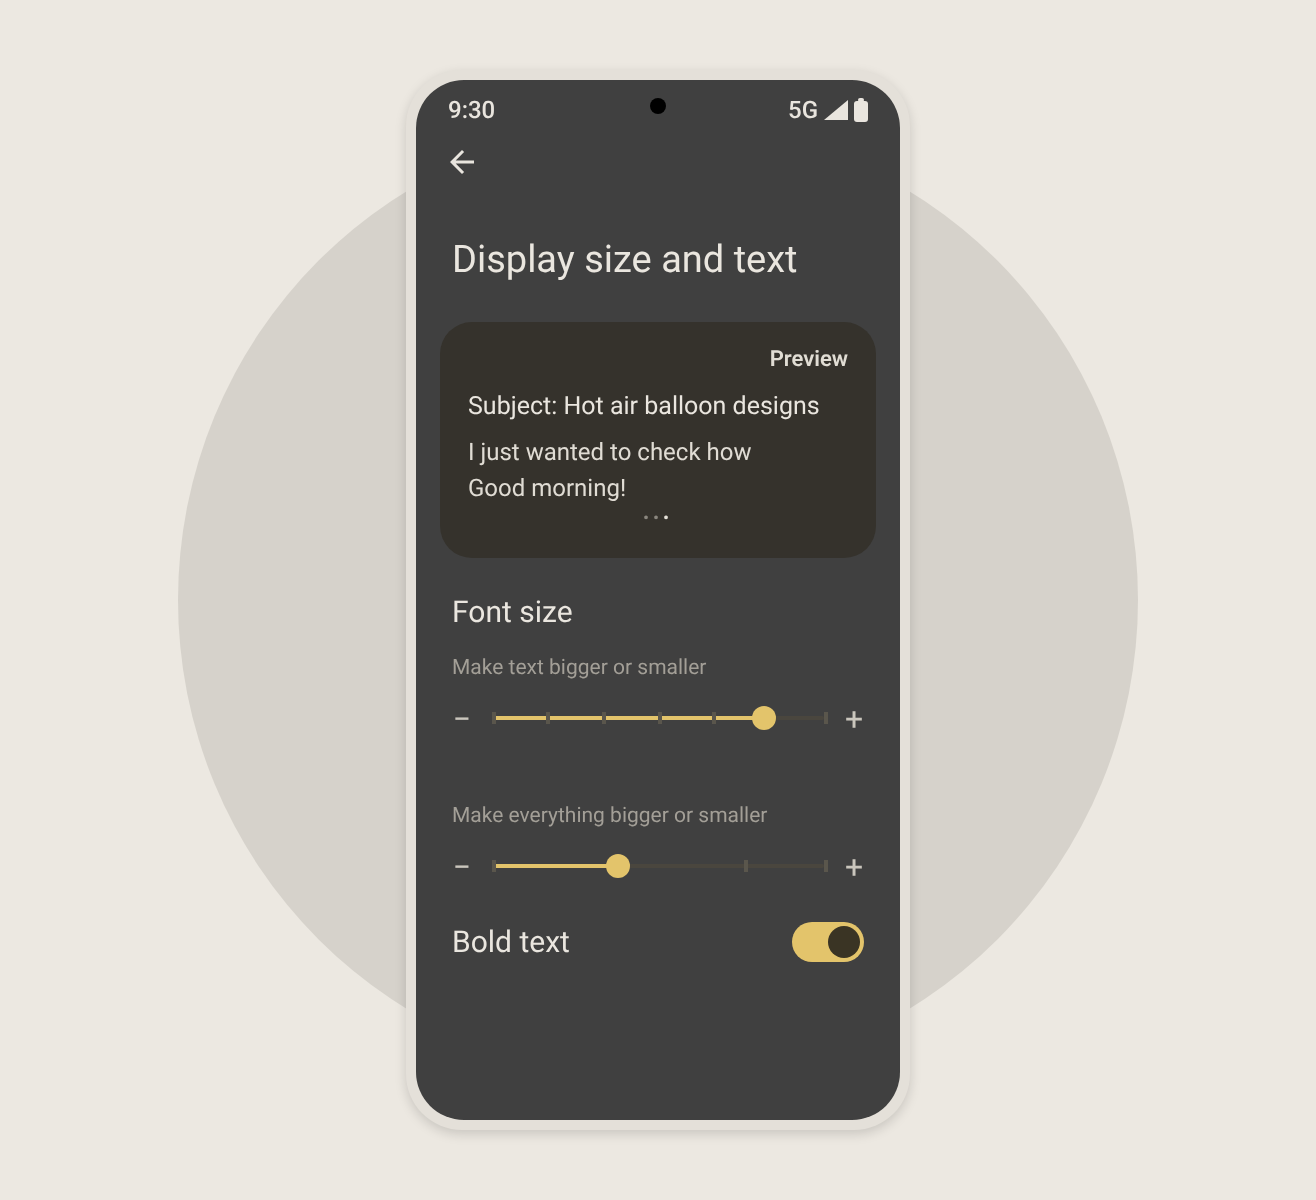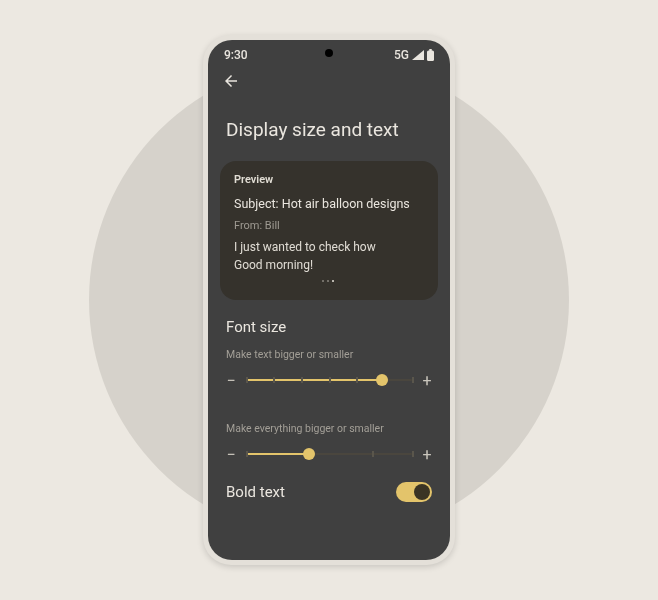--- a/index.html
+++ b/index.html
@@ -69,21 +69,21 @@
       font-weight: 400;
       color: #eae6df;
     }
     .preview-card {
       margin: 6px 12px 8px;
       background: #35322c;
       border-radius: 16px;
       padding: 12px 14px 14px;
     }
     .preview-label {
-      text-align: left;
+      text-align: right;
       font-size: 11px;
       font-weight: 600;
       color: #e1ddd4;
       margin-bottom: 10px;
     }
     .preview-subject {
       font-size: 12.5px;
       color: #eae6df;
       line-height: 1.35;
       margin-bottom: 6px;
@@ -222,21 +222,20 @@
       <svg width="18" height="18" viewBox="0 0 24 24">
           <path d="M20 11H7.8l5.6-5.6L12 4l-8 8 8 8 1.4-1.4L7.8 13H20z" fill="#e9e5de"></path>
         </svg>
     </div>
 
     <div class="title-row">Display size and text</div>
 
     <div class="preview-card">
       <div class="preview-label">Preview</div>
       <div class="preview-subject">Subject: Hot air balloon designs</div>
-      <div class="preview-from">From: Bill</div>
       <div class="preview-line">I just wanted to check how</div>
       <div class="preview-line">Good morning!</div>
       <div class="dots">••<span class="active">•</span></div>
     </div>
 
     <div class="section">
       <div class="section-title">Font size</div>
       <div class="section-sub">Make text bigger or smaller</div>
     </div>
     <div class="slider-row">

